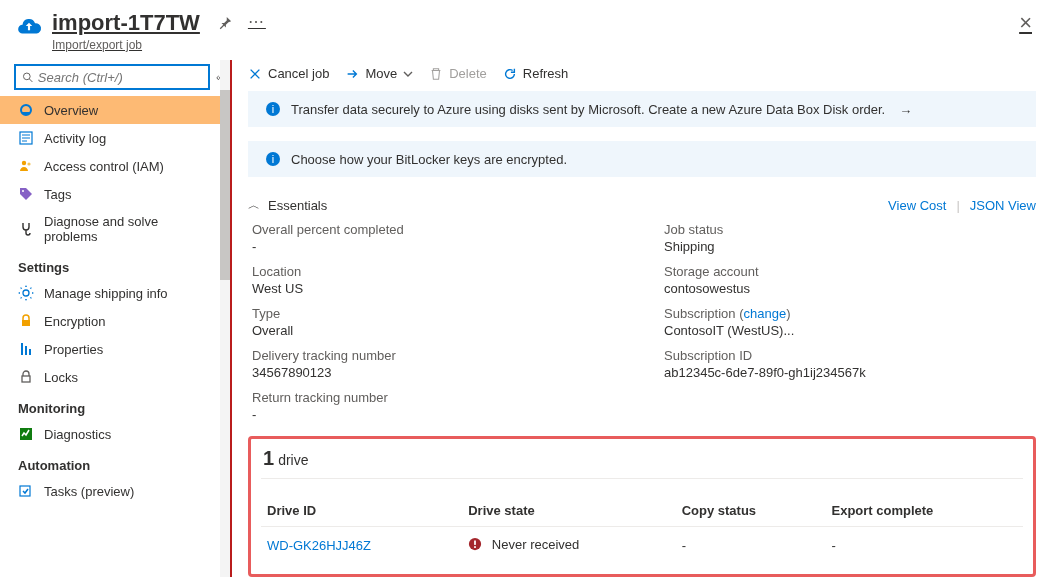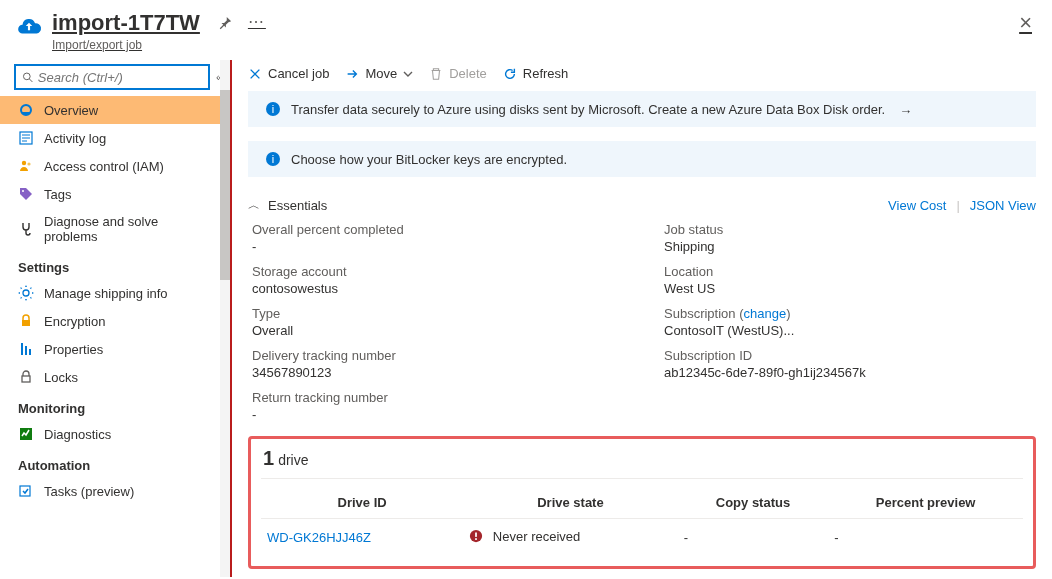--- a/index.html
+++ b/index.html
@@ -150,23 +150,23 @@
     border: 3px solid #e85c5c;
     border-radius: 4px;
     padding: 6px 10px 10px 10px;
     margin-top: 2px;
   }
   .drives-title { font-size: 14px; padding: 2px 0 8px 2px; }
   .drives-title .count { font-size: 20px; font-weight: 600; margin-right: 4px; }
 
   .drives-table { width: 100%; border-collapse: collapse; font-size: 13px; }
   .drives-table th {
-    text-align: center;
+    text-align: left;
     font-weight: 600;
-    padding: 16px 6px 8px 6px;
+    padding: 24px 6px 8px 6px;
     border-top: 1px solid #edebe9;
     border-bottom: 1px solid #edebe9;
     color: #323130;
   }
   .drives-table td { padding: 10px 6px; }
   .drives-table td .err-icon { vertical-align: middle; margin-right: 6px; }
 
   a { color: #0078d4; text-decoration: none; }
 </style>
 </head>
@@ -388,27 +388,27 @@
       <div class="ess-item">
         <div class="label">Overall percent completed</div>
         <div class="value">-</div>
       </div>
 
       <div class="ess-item">
         <div class="label">Job status</div>
         <div class="value">Shipping</div>
       </div>
       <div class="ess-item">
+        <div class="label">Location</div>
+        <div class="value">West US</div>
+      </div>
+
+      <div class="ess-item">
         <div class="label">Storage account</div>
         <div class="value link">contosowestus</div>
-      </div>
-
-      <div class="ess-item">
-        <div class="label">Location</div>
-        <div class="value">West US</div>
       </div>
       <div class="ess-item">
         <div class="label">Type</div>
         <div class="value">Overall</div>
       </div>
 
       <div class="ess-item">
         <div class="label"><span>Subscription</span> (<span class="link">change</span>)</div>
         <div class="value link">ContosoIT (WestUS)...</div>
       </div>
@@ -430,21 +430,21 @@
     <div class="drives-panel">
       <div class="drives-title">
         <span class="count">1</span><span>drive</span>
       </div>
       <table class="drives-table">
         <thead>
           <tr>
             <th>Drive ID</th>
             <th>Drive state</th>
             <th>Copy status</th>
-            <th>Percent preview</th>
+            <th>Export complete</th>
           </tr>
         </thead>
         <tbody>
           <tr>
             <td><a href="#">WD-GK26HJJ46Z</a></td>
             <td>
               <span class="err-icon">
                 <svg width="14" height="14" viewBox="0 0 16 16">
                     <circle cx="8" cy="8" r="7" fill="#a4262c"></circle>
                     <rect x="7" y="4" width="2" height="5" fill="#fff"></rect>

